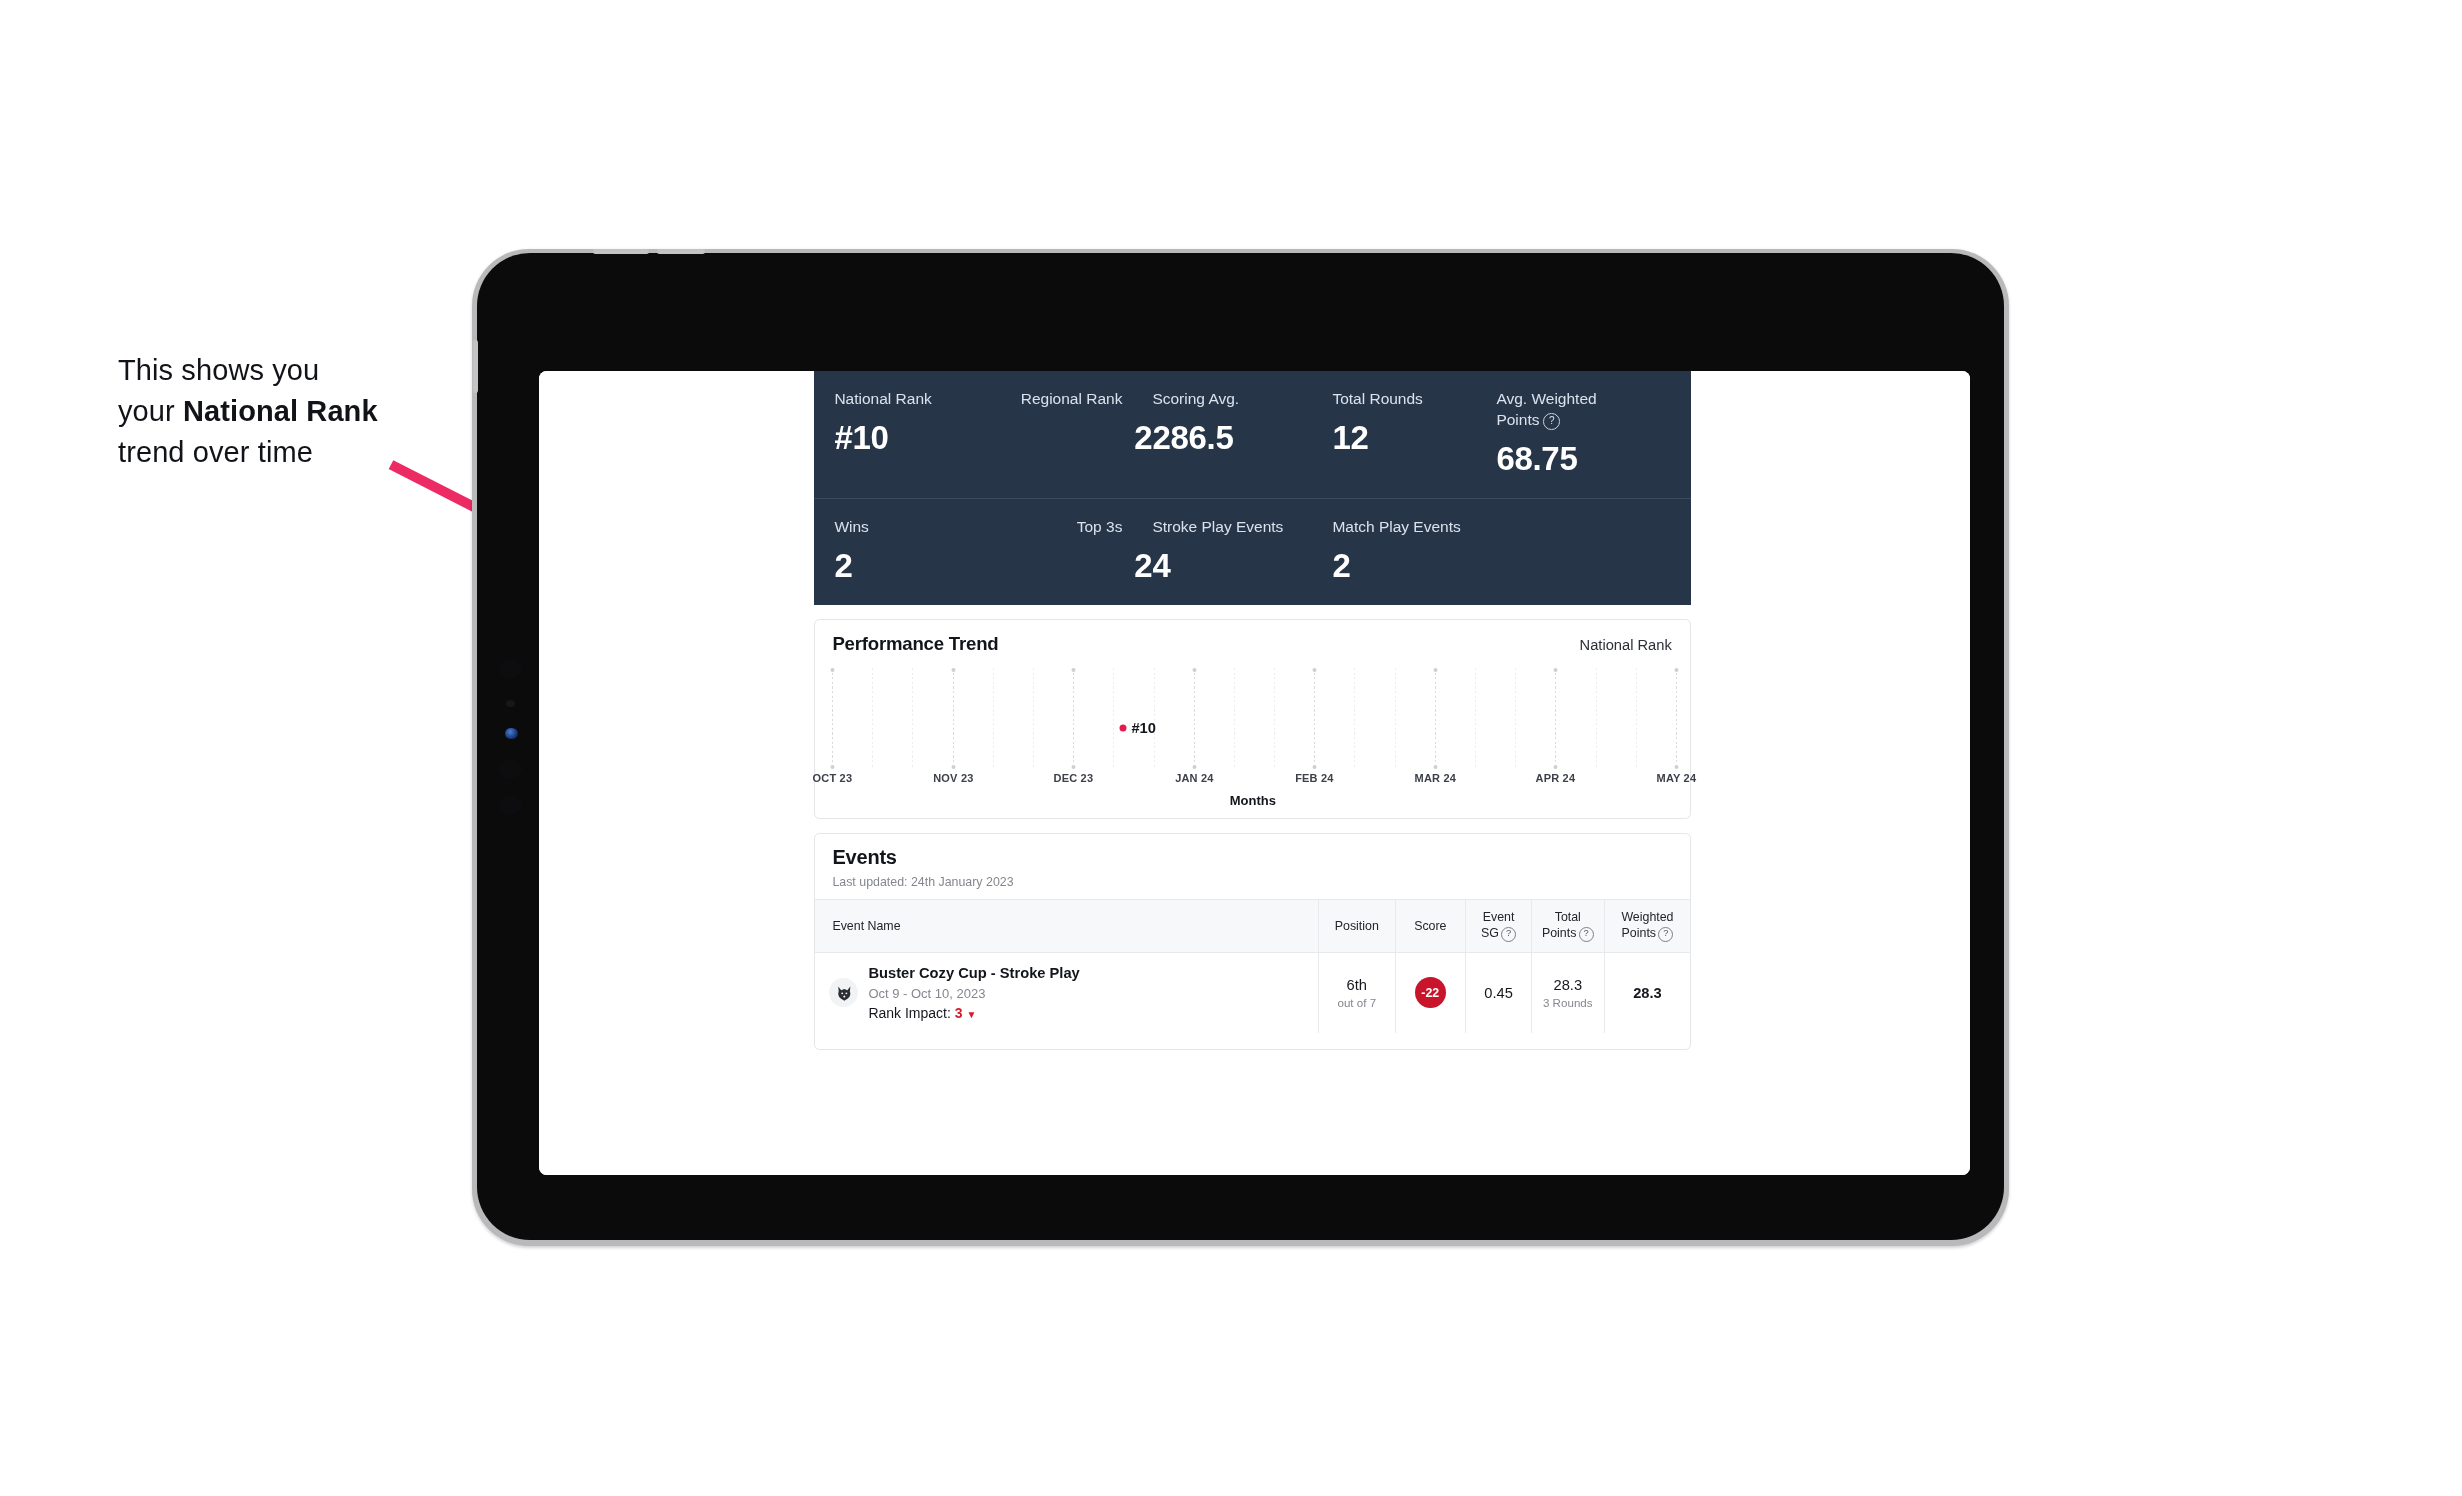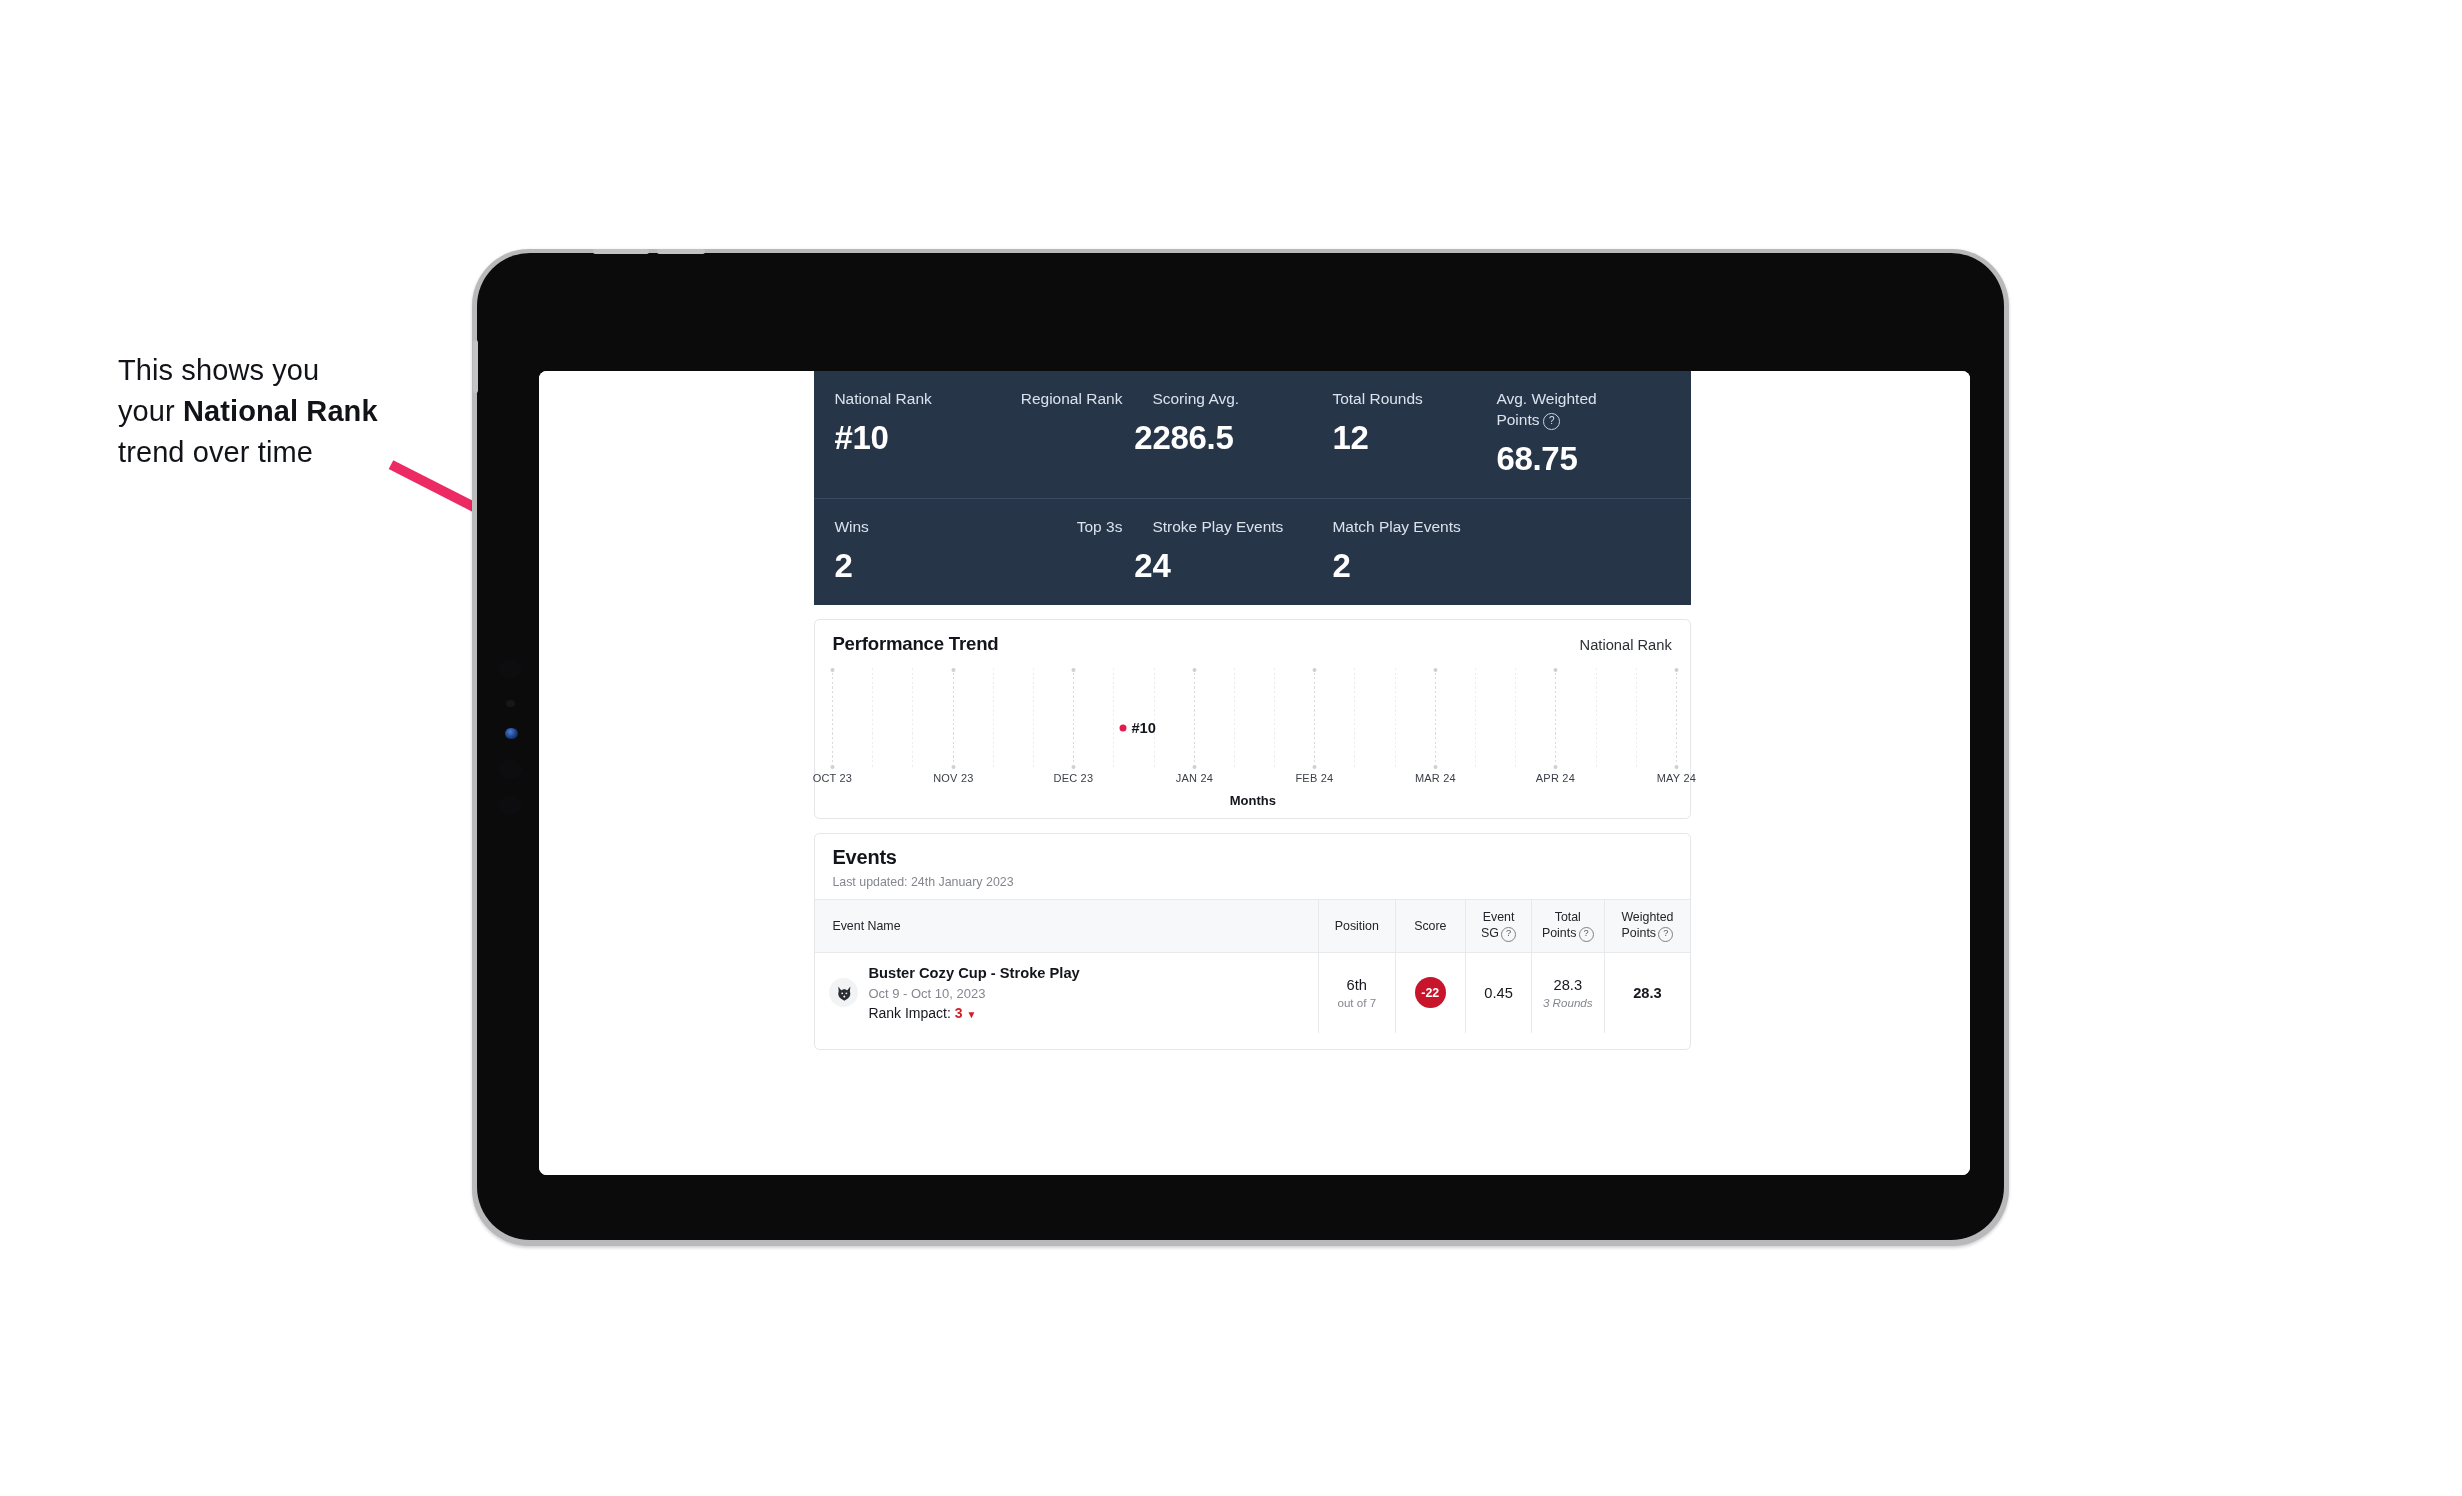--- a/index.html
+++ b/index.html
@@ -103,21 +103,21 @@
   
   #trend{left:275px;top:248px;width:877px;height:200px;}
   #trend-head{
     display:flex;align-items:baseline;justify-content:space-between;
     padding:13px 18.6px 0 17px;
   }
   #trend-title{font-size:18.6px;font-weight:700;color:#12151b;letter-spacing:-0.2px;}
   #trend-series{font-size:14.7px;color:#2c2f36;font-weight:400;}
   #plot{position:absolute;left:17px;top:48px;width:844px;height:101px;}
   #xaxis{
-    position:absolute;left:17px;top:152px;width:844px;height:18.6px;
+    position:absolute;left:17px;top:152px;width:844px;height:18.6px;font-weight:bold;
   }
   .xtick{
     position:absolute;transform:translateX(-50%);
     font-size:11px;color:#3d4049;letter-spacing:0.2px;white-space:nowrap;
   }
   #xlabel{
     position:absolute;left:0;right:0;top:173px;text-align:center;
     font-size:13px;font-weight:700;color:#12151b;
   }
   .gridline{
@@ -178,21 +178,21 @@
   .ev-impact .imp{color:#d31c2b;font-weight:700;}
   .ev-impact .caret{color:#d31c2b;font-size:10px;}
   .pos-main{font-size:14.7px;color:#16181d;}
   .pos-sub{font-size:11.6px;color:#84878e;margin-top:3.1px;}
   .score-badge{
     display:inline-flex;align-items:center;justify-content:center;
     width:31px;height:31px;border-radius:50%;background:#c8152b;
     color:#fff;font-size:12.4px;font-weight:700;
   }
   .tp-main{font-size:14.7px;}
-  .tp-sub{font-size:11.6px;color:#84878e;margin-top:3.1px;font-style:italic;}
+  .tp-sub{font-size:11.6px;color:#84878e;margin-top:3.1px;}
   .wp{font-weight:700;font-size:14.7px;}
 </style>
 </head>
 <body>
 
 <div id="annotation">
   <div>This shows you</div>
   <div><span>your </span><b>National Rank</b></div>
   <div>trend over time</div>
 </div>

